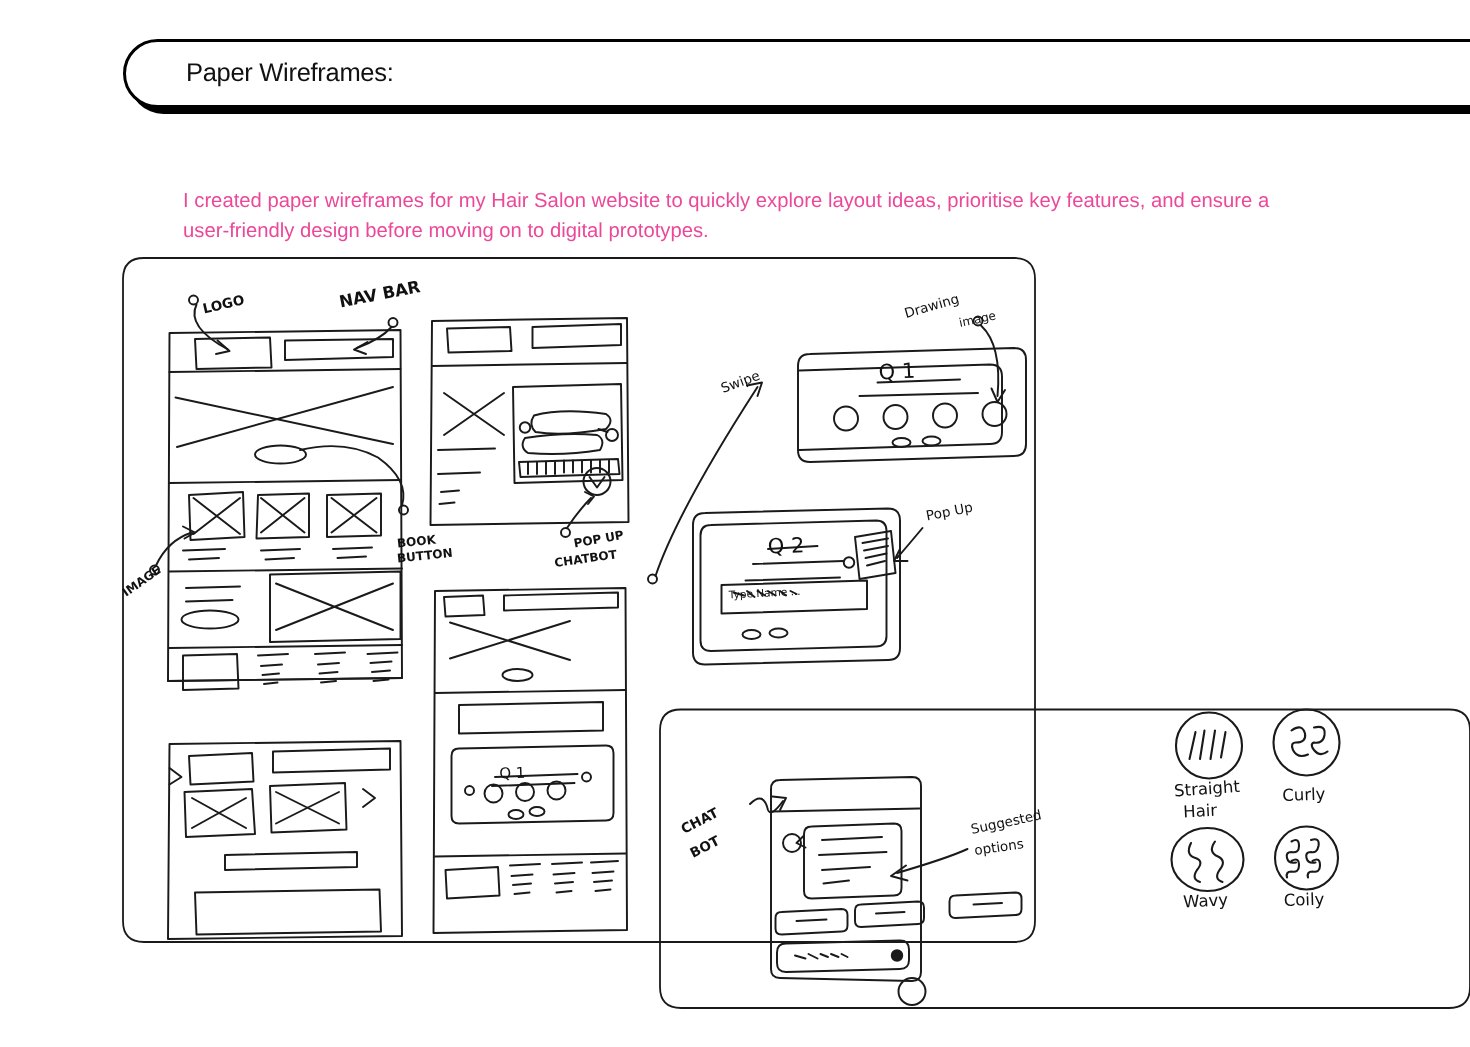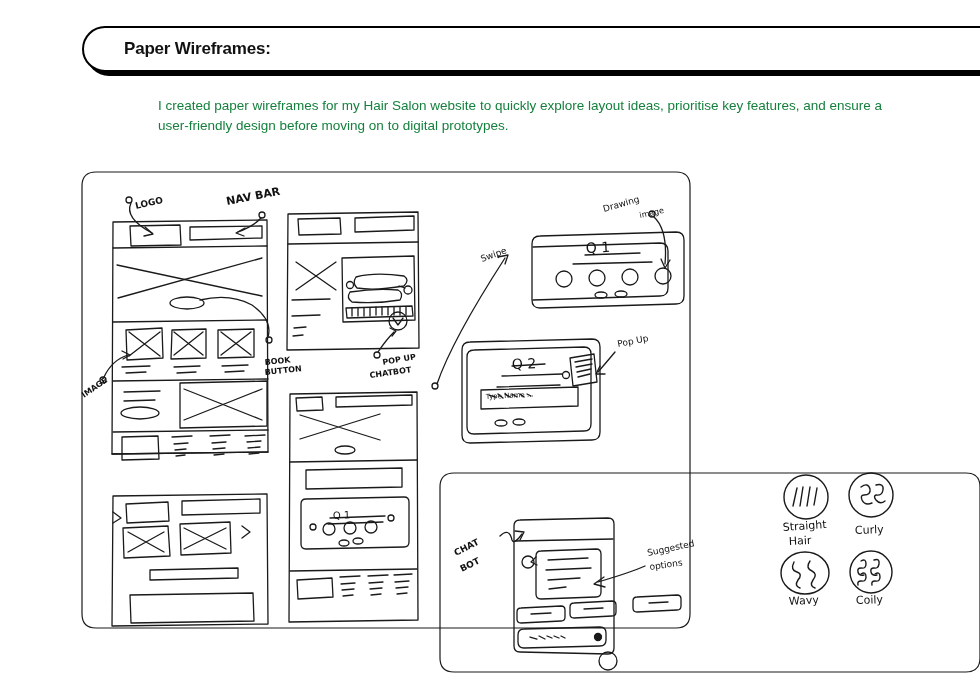--- a/index.html
+++ b/index.html
@@ -30,35 +30,34 @@
     width: 920px; height: 46px;
     background: #ffffff;
     border: 2px solid #000000;
     border-radius: 24px;
     display: flex;
     align-items: center;
   }
   .header-title {
     margin-left: 40px;
     font-size: 17px;
-    font-weight: bold;
+    font-weight: normal;
     color: #111111;
     letter-spacing: -0.2px;
     white-space: nowrap;
   }
 
   
   .intro {
     position: absolute;
-    left: 122px; top: 96px;
+    left: 122px; top: 124px;
     width: 740px;
     font-size: 13.5px;
     line-height: 1.45;
-    color: #15803d;
-    margin-left: 36px;
+    color: #ec4899;
   }
 
   
   .sketch-wrap {
     position: absolute;
     left: 0; top: 0;
     width: 980px; height: 698px;
     pointer-events: none;
   }
   .sketch-wrap svg { display: block; }

